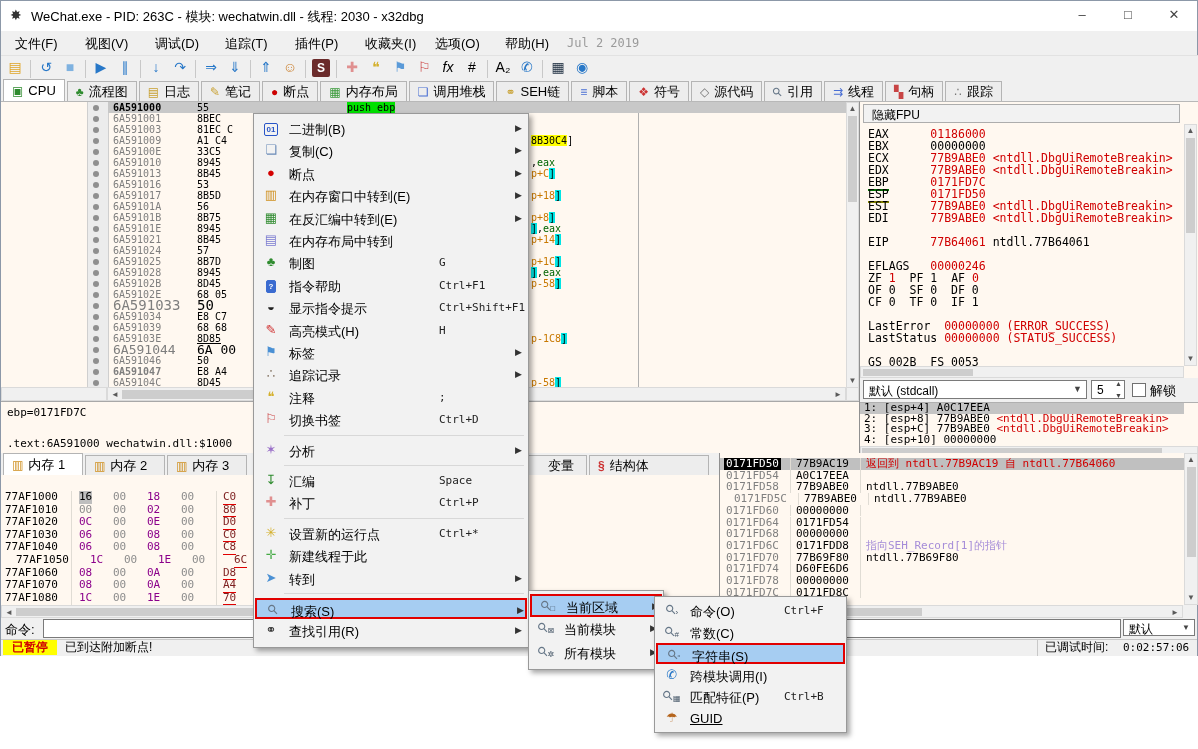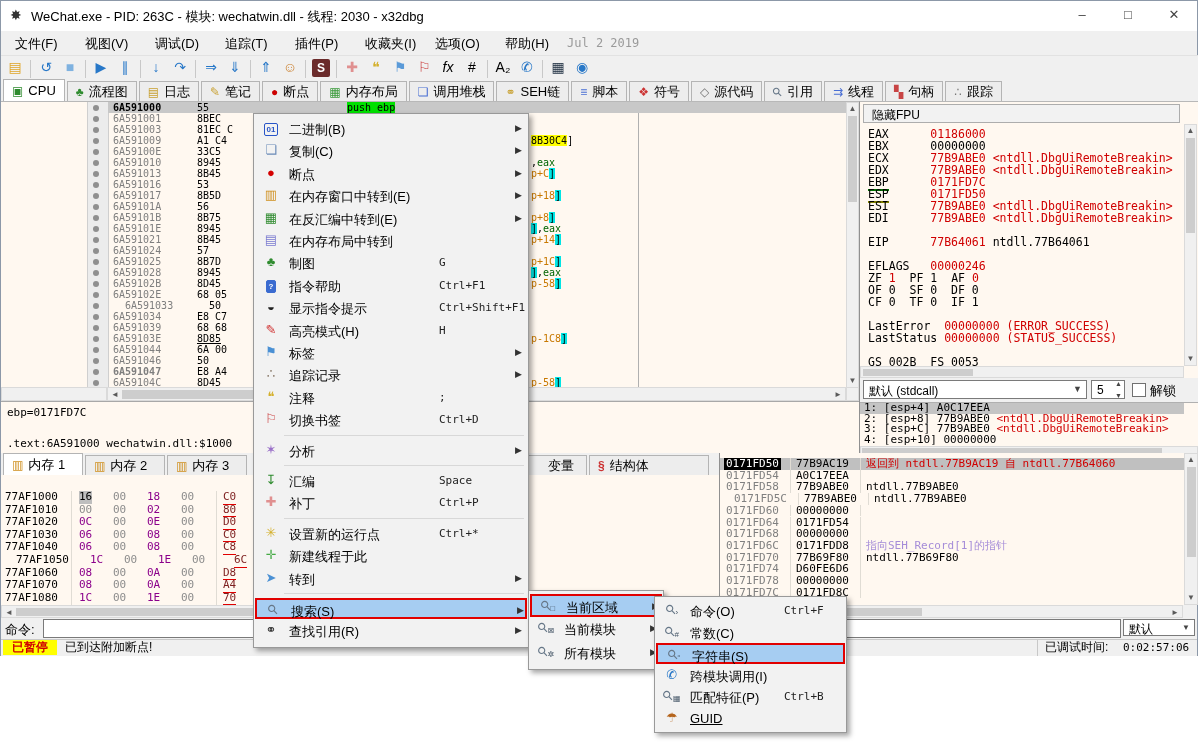--- a/index.html
+++ b/index.html
@@ -231,42 +231,42 @@
         <span style="position: absolute; left: 112px; color: rgb(126, 126, 126); font-weight: normal;">6A59102B</span>
         <span style="position: absolute; left: 196px; white-space: pre; max-width: 56px; overflow: hidden;"><span>8D45</span></span>
         <span style="position: absolute; left: 530px; white-space: pre;"><span class="c-o">p-58</span><span class="bg-c">]</span></span>
       </div>
       <div style="position: absolute; left: 92px; top: 189.5px; width: 6px; height: 6px; border-radius: 50%; background: rgb(143, 143, 143);"></div>
       <div class="mono" style="position: absolute; left: 0px; top: 187px; width: 845px; height: 11px; font-size: 10px; line-height: 11px;">
         <span style="position: absolute; left: 112px; color: rgb(126, 126, 126); font-weight: normal;">6A59102E</span>
         <span style="position: absolute; left: 196px; white-space: pre; max-width: 56px; overflow: hidden;"><span>68 05</span></span>
       </div>
       <div style="position: absolute; left: 92px; top: 200.5px; width: 6px; height: 6px; border-radius: 50%; background: rgb(143, 143, 143);"></div>
-      <div class="mono" style="position: absolute; left: 12px; top: 198px; width: 845px; height: 11px; font-size: 10px; line-height: 11px;">
+      <div class="mono" style="position: absolute; left: 0px; top: 198px; width: 845px; height: 11px; font-size: 14px; line-height: 11px;">
         <span style="position: absolute; left: 112px; color: rgb(126, 126, 126); font-weight: normal;">6A591033</span>
         <span style="position: absolute; left: 196px; white-space: pre; max-width: 56px; overflow: hidden;"><span>50</span></span>
       </div>
       <div style="position: absolute; left: 92px; top: 211.5px; width: 6px; height: 6px; border-radius: 50%; background: rgb(143, 143, 143);"></div>
       <div class="mono" style="position: absolute; left: 0px; top: 209px; width: 845px; height: 11px; font-size: 10px; line-height: 11px;">
         <span style="position: absolute; left: 112px; color: rgb(126, 126, 126); font-weight: normal;">6A591034</span>
         <span style="position: absolute; left: 196px; white-space: pre; max-width: 56px; overflow: hidden;"><span>E8 C7</span></span>
       </div>
       <div style="position: absolute; left: 92px; top: 222.5px; width: 6px; height: 6px; border-radius: 50%; background: rgb(143, 143, 143);"></div>
       <div class="mono" style="position: absolute; left: 0px; top: 220px; width: 845px; height: 11px; font-size: 10px; line-height: 11px;">
         <span style="position: absolute; left: 112px; color: rgb(126, 126, 126); font-weight: normal;">6A591039</span>
         <span style="position: absolute; left: 196px; white-space: pre; max-width: 56px; overflow: hidden;"><span>68 68</span></span>
       </div>
       <div style="position: absolute; left: 92px; top: 233.5px; width: 6px; height: 6px; border-radius: 50%; background: rgb(143, 143, 143);"></div>
       <div class="mono" style="position: absolute; left: 0px; top: 231px; width: 845px; height: 11px; font-size: 10px; line-height: 11px;">
         <span style="position: absolute; left: 112px; color: rgb(126, 126, 126); font-weight: normal;">6A59103E</span>
         <span style="position: absolute; left: 196px; white-space: pre; max-width: 56px; overflow: hidden; text-decoration: underline;"><span>8D85</span></span>
         <span style="position: absolute; left: 530px; white-space: pre;"><span class="c-o">p-1C8</span><span class="bg-c">]</span></span>
       </div>
       <div style="position: absolute; left: 92px; top: 244.5px; width: 6px; height: 6px; border-radius: 50%; background: rgb(143, 143, 143);"></div>
-      <div class="mono" style="position: absolute; left: 0px; top: 242px; width: 881px; height: 11px; font-size: 10px; line-height: 11px;">
+      <div class="mono" style="position: absolute; left: 0px; top: 242px; width: 881px; height: 11px; font-size: 13px; line-height: 11px;">
         <span style="position: absolute; left: 112px; color: rgb(126, 126, 126); font-weight: normal;">6A591044</span>
         <span style="position: absolute; left: 196px; white-space: pre; max-width: 56px; overflow: hidden;"><span>6A 00</span></span>
       </div>
       <div style="position: absolute; left: 92px; top: 255.5px; width: 6px; height: 6px; border-radius: 50%; background: rgb(143, 143, 143);"></div>
       <div class="mono" style="position: absolute; left: 0px; top: 253px; width: 845px; height: 11px; font-size: 10px; line-height: 11px;">
         <span style="position: absolute; left: 112px; color: rgb(126, 126, 126); font-weight: normal;">6A591046</span>
         <span style="position: absolute; left: 196px; white-space: pre; max-width: 56px; overflow: hidden;"><span>50</span></span>
       </div>
       <div style="position: absolute; left: 92px; top: 266.5px; width: 6px; height: 6px; border-radius: 50%; background: rgb(143, 143, 143);"></div>
       <div class="mono" style="position: absolute; left: 0px; top: 264px; width: 845px; height: 11px; font-size: 10px; line-height: 11px;">

